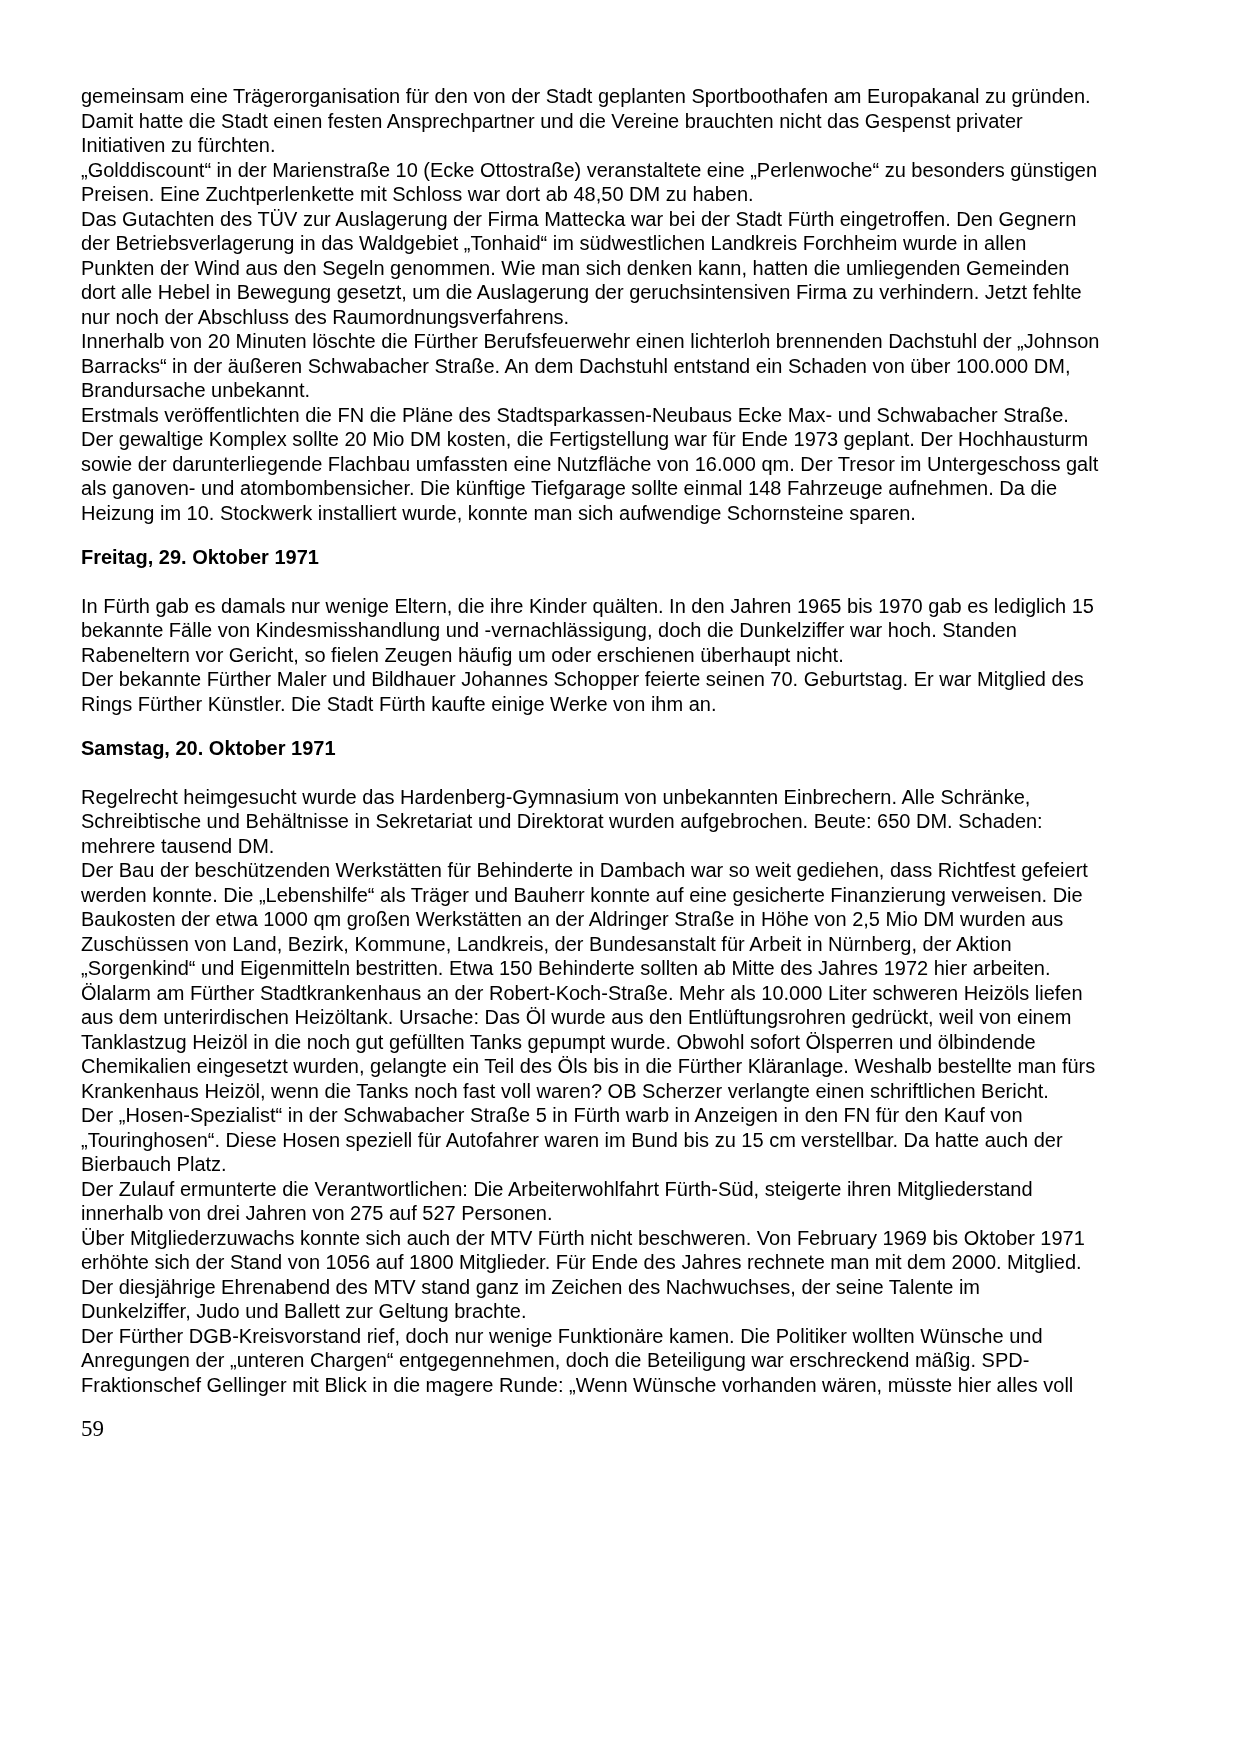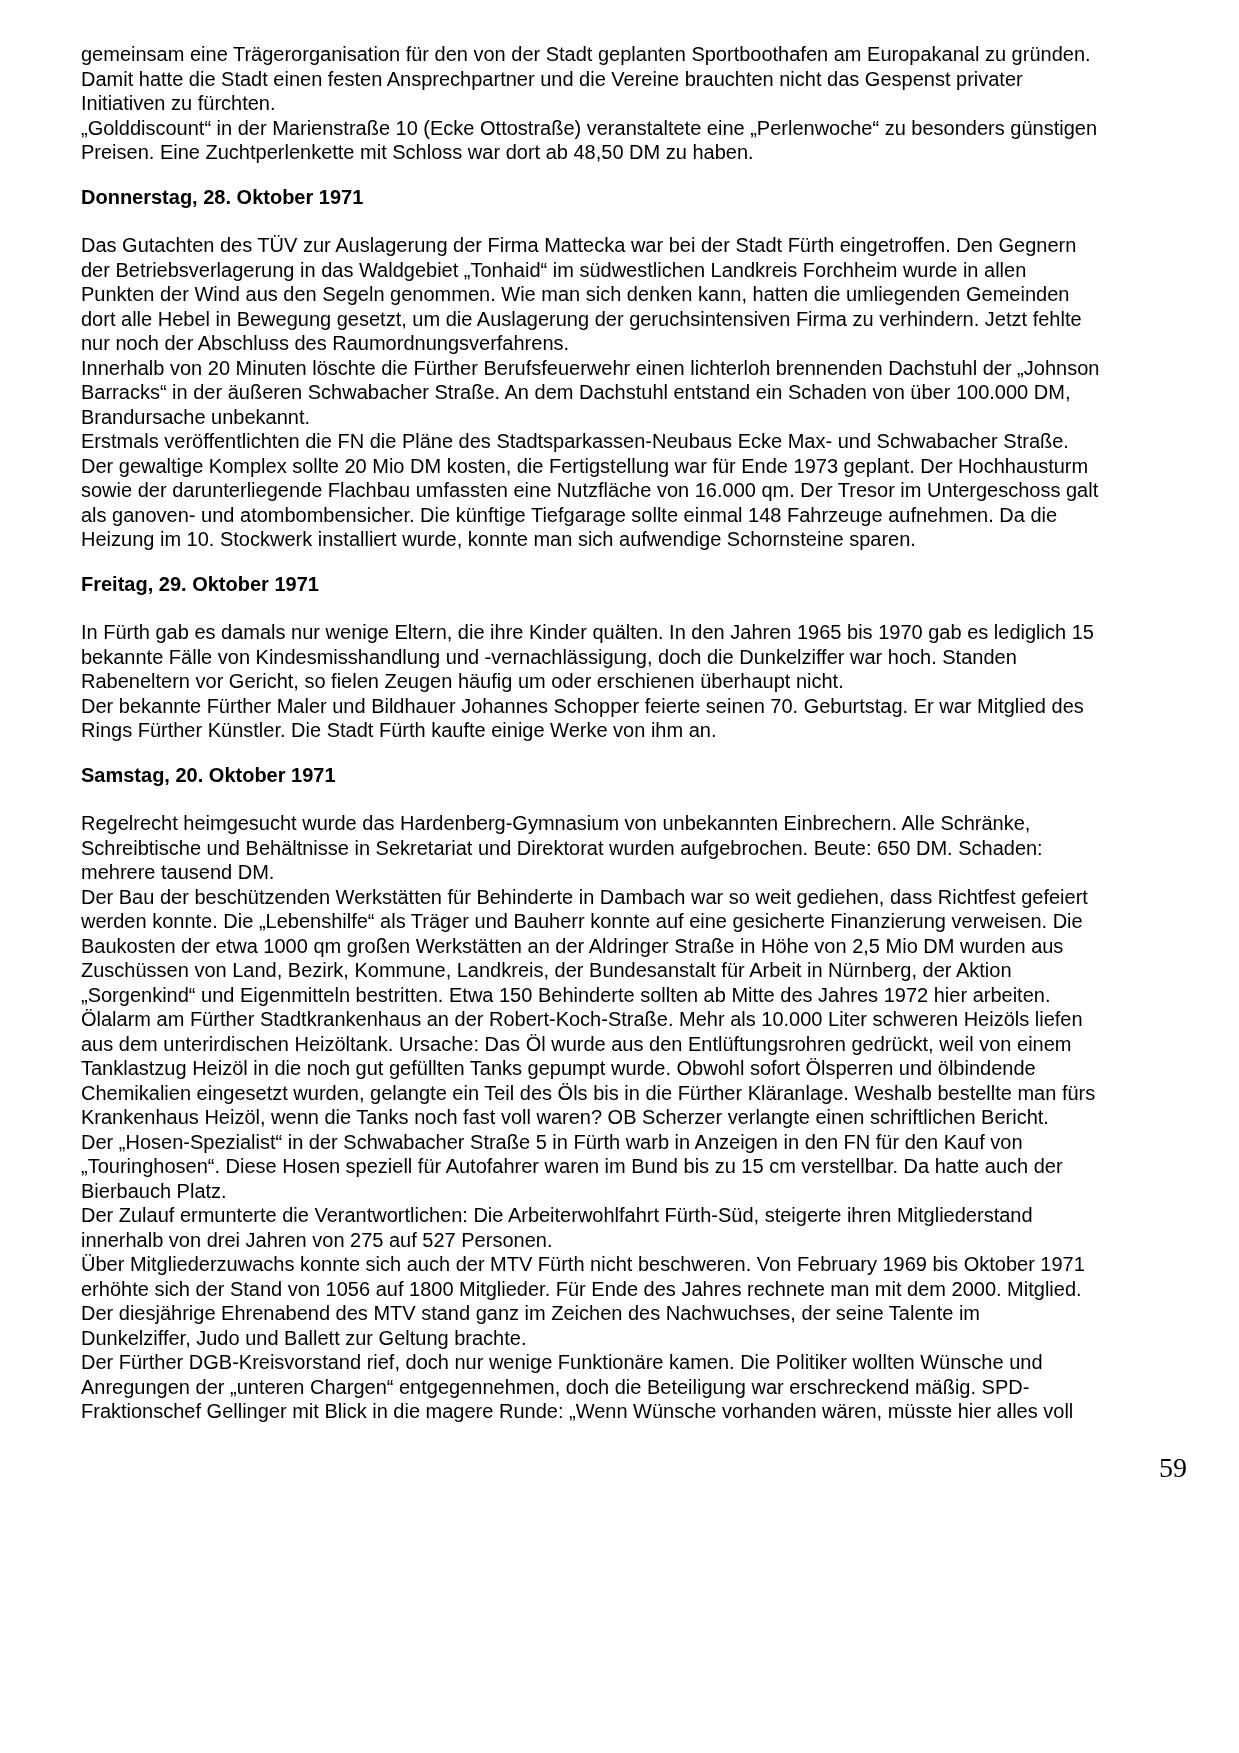--- a/index.html
+++ b/index.html
@@ -9,59 +9,58 @@
   }
   body {
     width: 1239px;
     height: 1753px;
     position: relative;
   }
   .page {
     box-sizing: border-box;
     width: 1239px;
     min-height: 1753px;
-    padding: 42px 52px 40px 81px;
+    padding: 84px 52px 40px 81px;
     font-family: "Liberation Sans", "DejaVu Sans", sans-serif;
     font-size: 20px;
     line-height: 24.5px;
     color: #000000;
     background: #ffffff;
   }
   .para {
     margin: 0;
     white-space: pre-line;
   }
   .section-heading {
     font-size: 20px;
     font-weight: bold;
     line-height: 24.5px;
     margin: 20px 0 24px 0;
   }
   .page-footer {
-    margin-top: 30px;
-    text-align: right;
+    margin-top: 18px;
+    text-align: left;
     font-family: "Liberation Serif", "DejaVu Serif", serif;
-    font-size: 28px;
+    font-size: 23px;
     line-height: 28px;
     color: #000000;
   }
 </style>
 </head>
 <body>
 
 <div class="page">
 
   <p class="para">gemeinsam eine Trägerorganisation für den von der Stadt geplanten Sportboothafen am Europakanal zu gründen.
 Damit hatte die Stadt einen festen Ansprechpartner und die Vereine brauchten nicht das Gespenst privater
 Initiativen zu fürchten.</p>
   <p class="para">„Golddiscount“ in der Marienstraße 10 (Ecke Ottostraße) veranstaltete eine „Perlenwoche“ zu besonders günstigen
 Preisen. Eine Zuchtperlenkette mit Schloss war dort ab 48,50 DM zu haben.</p>
 
   <div>
-    <h2 class="section-heading">Donnerstag, 28. Oktober 1971</h2>
     <p class="para">Das Gutachten des TÜV zur Auslagerung der Firma Mattecka war bei der Stadt Fürth eingetroffen. Den Gegnern
 der Betriebsverlagerung in das Waldgebiet „Tonhaid“ im südwestlichen Landkreis Forchheim wurde in allen
 Punkten der Wind aus den Segeln genommen. Wie man sich denken kann, hatten die umliegenden Gemeinden
 dort alle Hebel in Bewegung gesetzt, um die Auslagerung der geruchsintensiven Firma zu verhindern. Jetzt fehlte
 nur noch der Abschluss des Raumordnungsverfahrens.</p>
     <p class="para">Innerhalb von 20 Minuten löschte die Fürther Berufsfeuerwehr einen lichterloh brennenden Dachstuhl der „Johnson
 Barracks“ in der äußeren Schwabacher Straße. An dem Dachstuhl entstand ein Schaden von über 100.000 DM,
 Brandursache unbekannt.</p>
     <p class="para">Erstmals veröffentlichten die FN die Pläne des Stadtsparkassen-Neubaus Ecke Max- und Schwabacher Straße.
 Der gewaltige Komplex sollte 20 Mio DM kosten, die Fertigstellung war für Ende 1973 geplant. Der Hochhausturm

